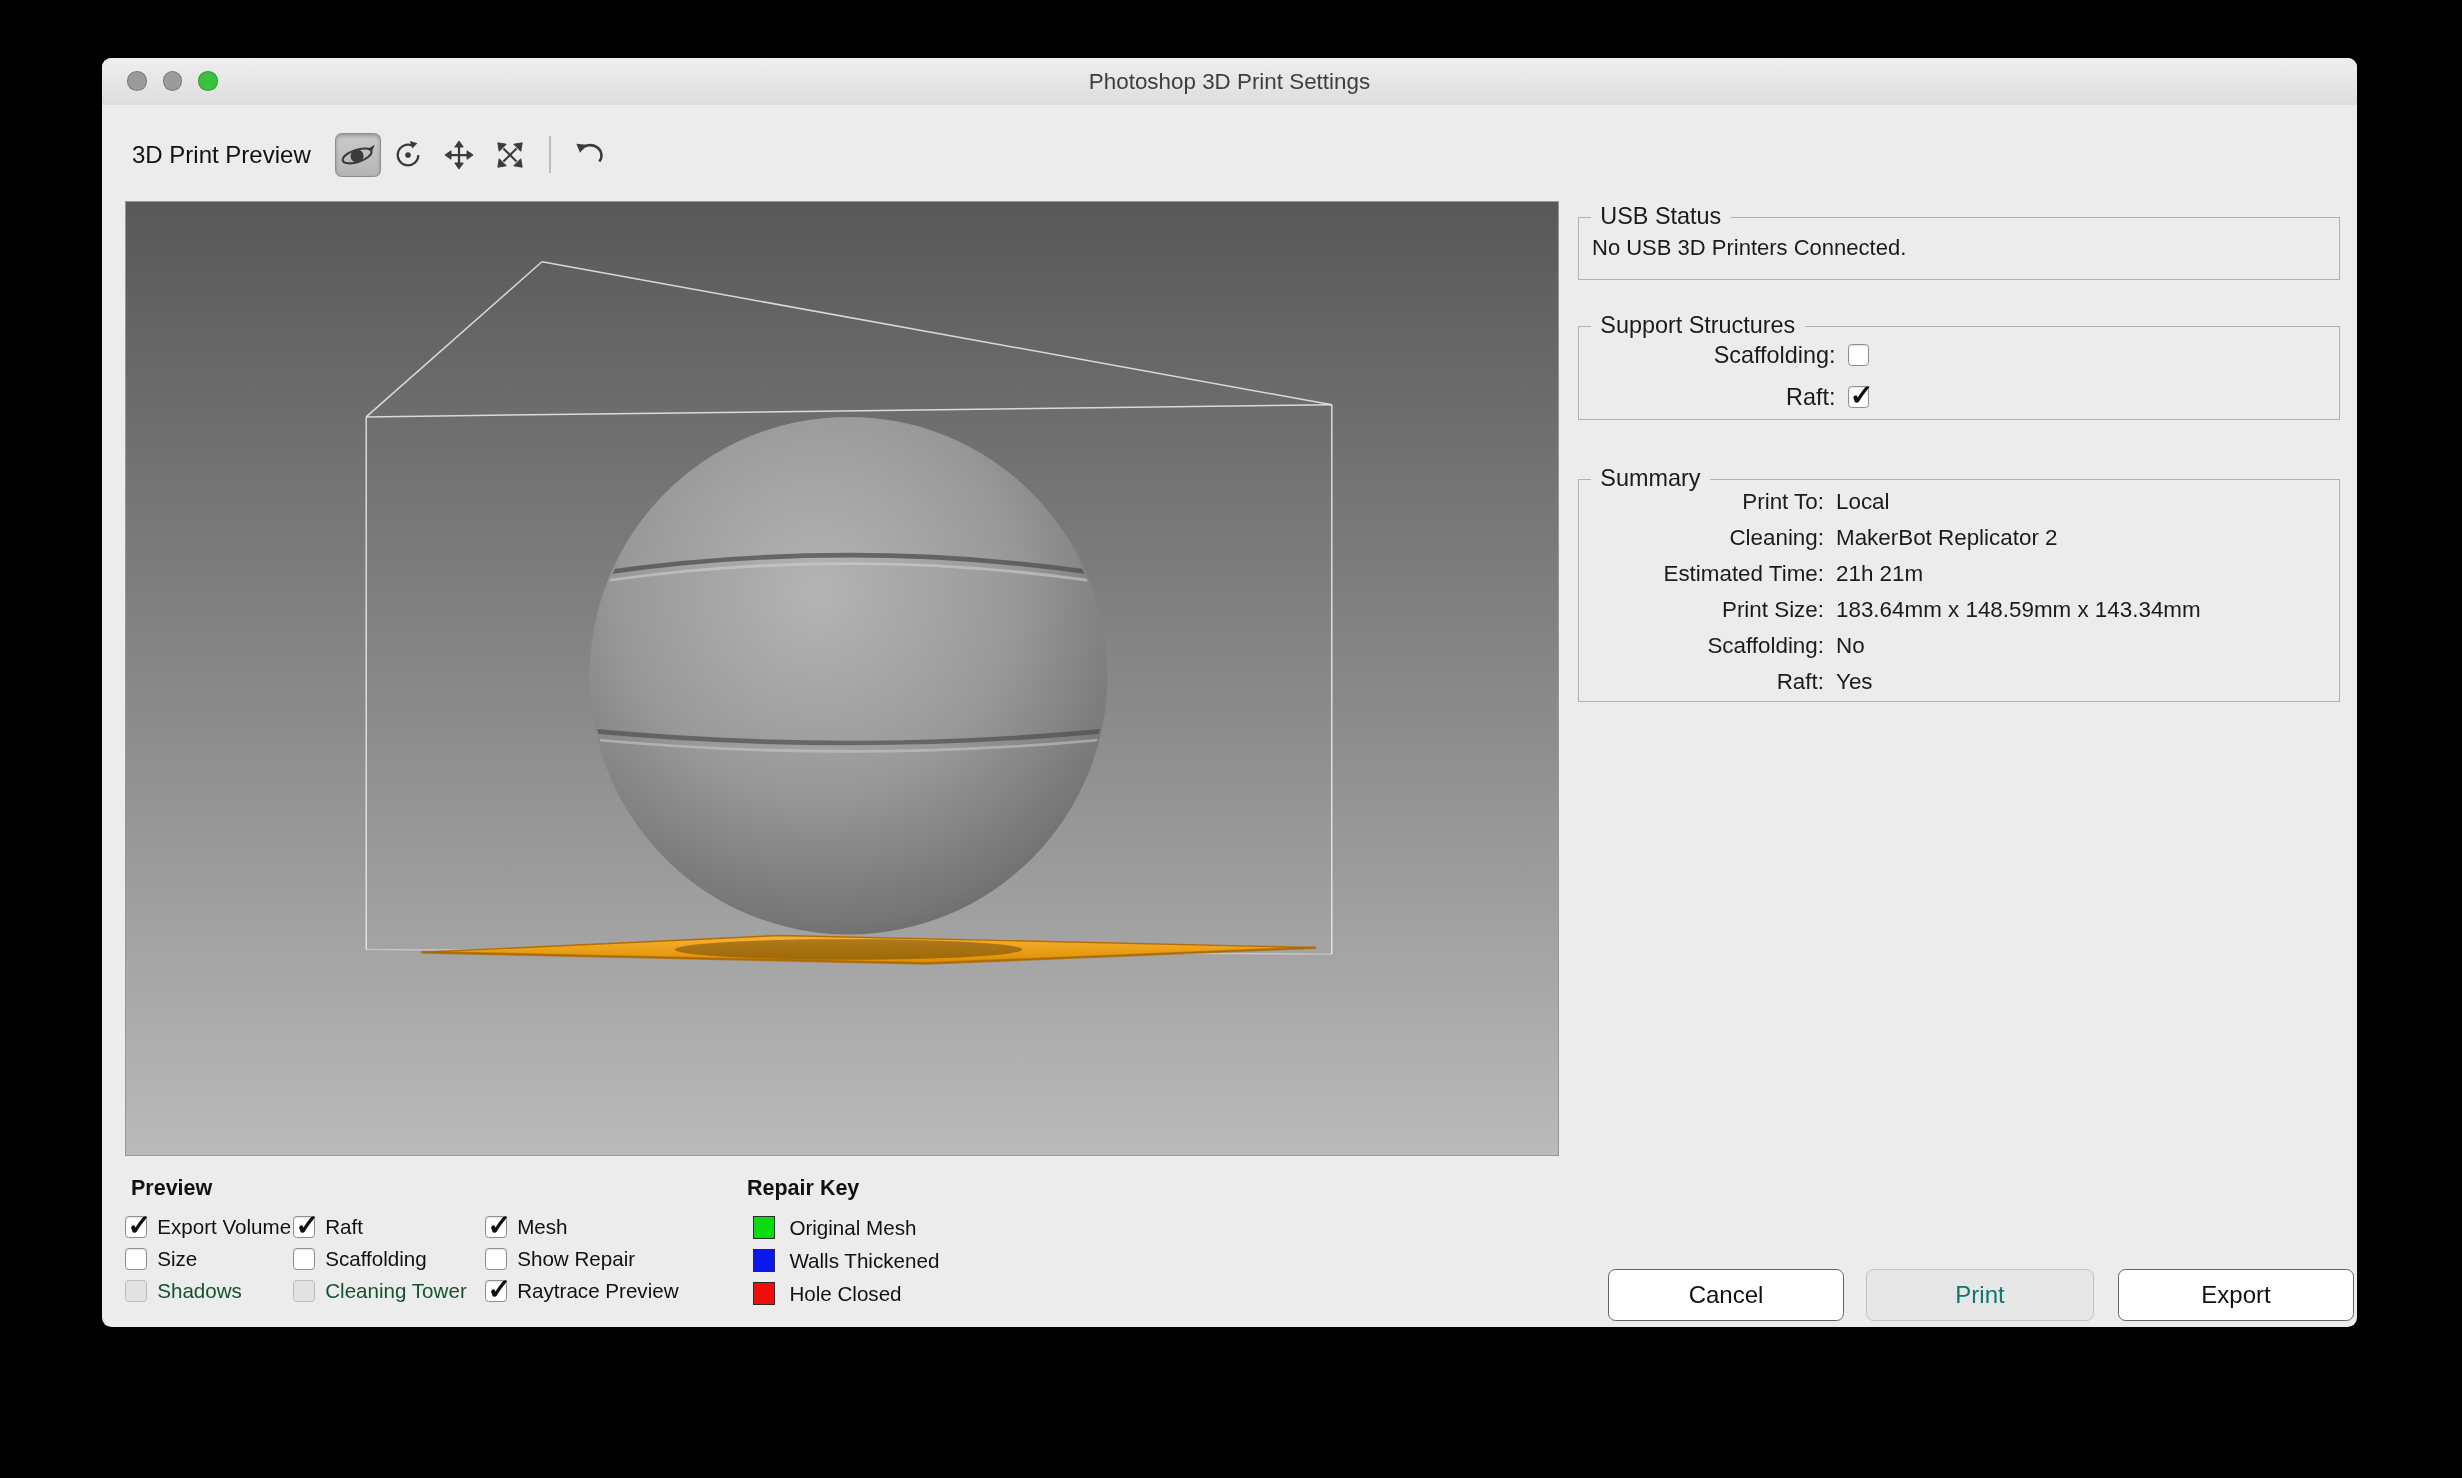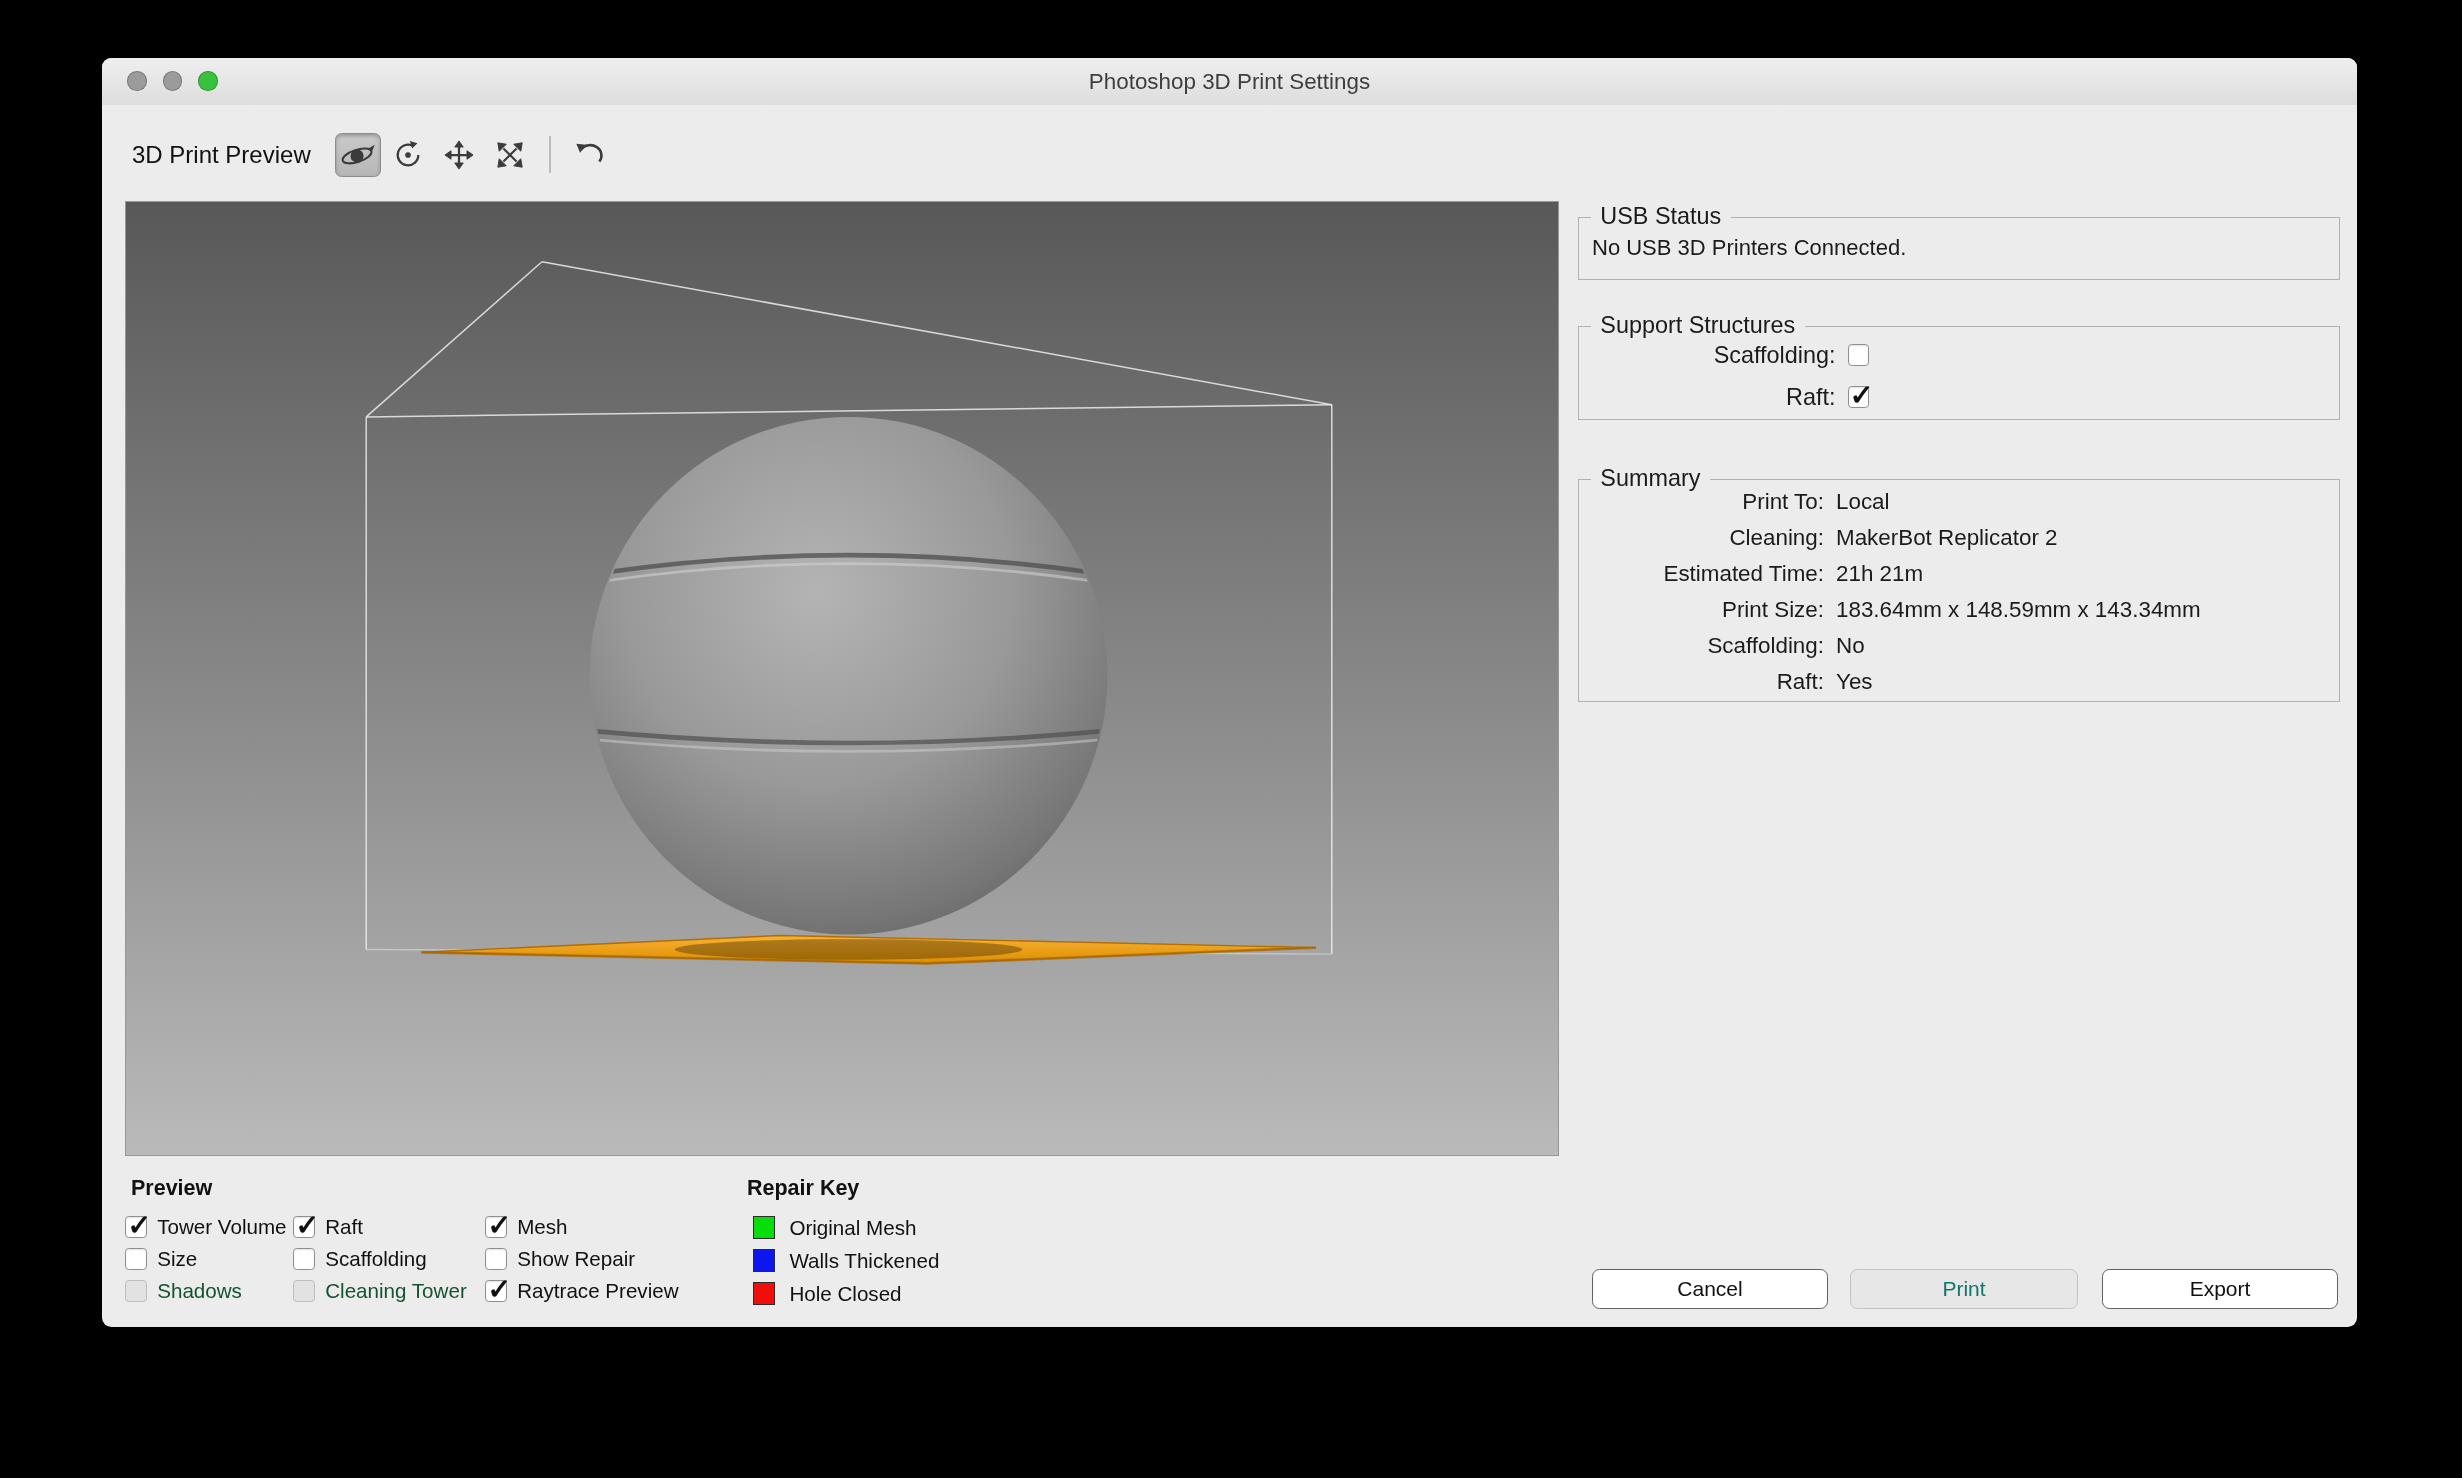--- a/index.html
+++ b/index.html
@@ -59,22 +59,22 @@
                   grid-template-columns:168px 192px 280px; grid-auto-rows:32px; align-items:center; }
   .cb-item { display:flex; align-items:center; gap:10.3px; font-size:20.6px; color:#111; }
   .cb-item.disabled { color:#14532d; }
   .cb-item.disabled .checkbox { background:#e2e2e2; border-color:#bdbdbd; box-shadow:none; }
 
   .repair-list { position:absolute; left:651px; top:1153px; }
   .repair-item { height:33px; display:flex; align-items:center; gap:14px; font-size:20.6px; color:#111; }
   .swatch { width:22.4px; height:22.4px; border:0.9px solid #2c2c2c; flex:none; }
 
   
-  .btn { position:absolute; top:1211px; height:40px; border-radius:7.5px; font-size:21px;
-         display:flex; align-items:center; justify-content:center; cursor:default; }
+  .btn { position:absolute; top:1211px; height:52px; border-radius:7.5px; font-size:24px;
+         display:flex; align-items:center; justify-content:center; cursor:default;margin-left:16px; }
   #btn-cancel { left:1490px; width:236px; background:#fff; border:1.9px solid #616161; color:#111; }
   #btn-print  { left:1748px; width:228px; background:#e7e7e7; border:1.9px solid #c3c3c3; color:#0f766e; }
   #btn-export { left:2000px; width:236px; background:#fff; border:1.9px solid #616161; color:#111; }
 </style>
 </head>
 <body>
 
 <div class="app">
   <div class="window">
 
@@ -230,21 +230,21 @@
       <div class="summary-row">
         <span class="summary-label">Raft:</span>
         <span class="summary-value">Yes</span>
       </div>
     </div>
 
     <div class="section-title" id="preview-title">Preview</div>
     <div class="preview-grid">
       <div class="cb-item">
         <span class="checkbox checked"></span>
-        <span>Tower Volume</span>
+        <span>Export Volume</span>
       </div>
       <div class="cb-item">
         <span class="checkbox checked"></span>
         <span>Raft</span>
       </div>
       <div class="cb-item">
         <span class="checkbox checked"></span>
         <span>Mesh</span>
       </div>
       <div class="cb-item">

